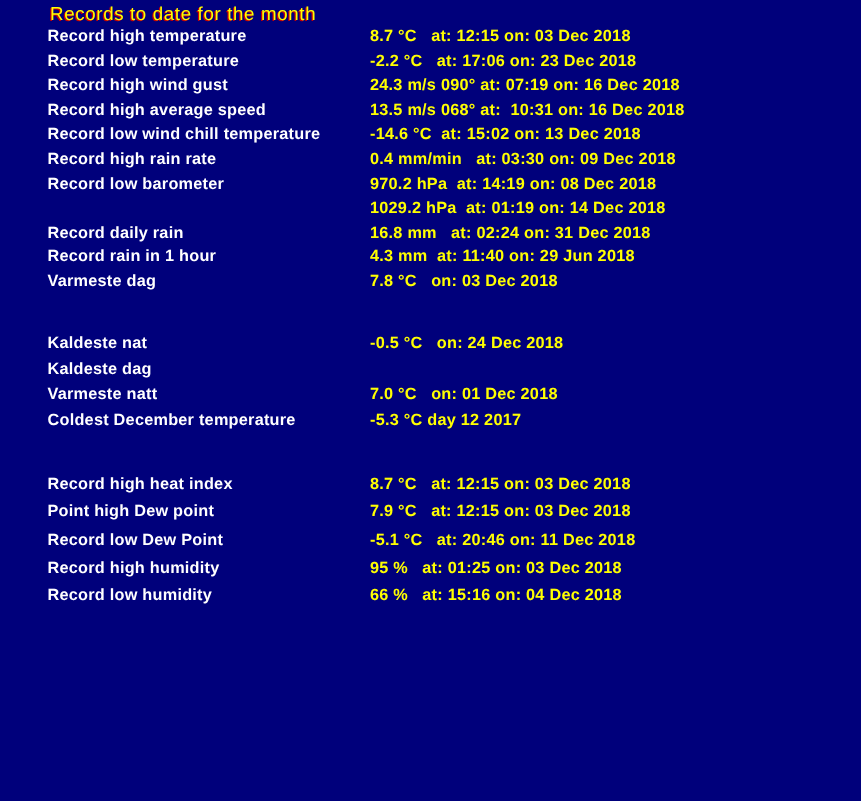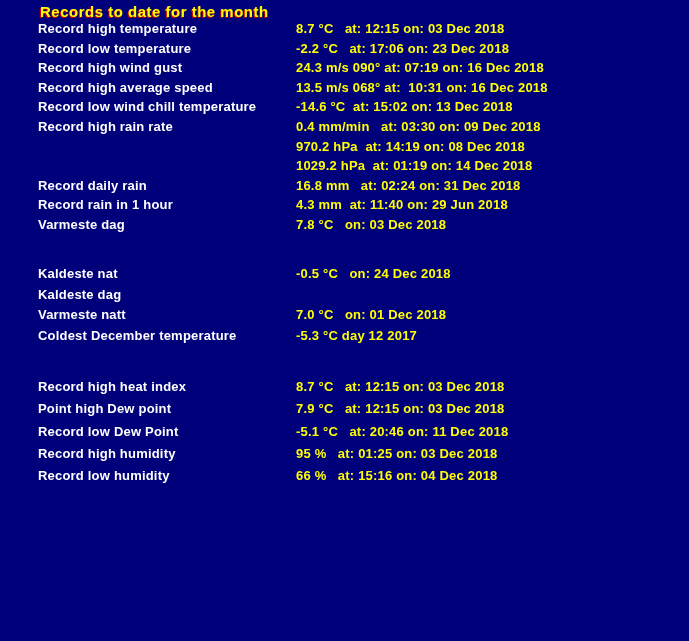--- a/index.html
+++ b/index.html
@@ -25,21 +25,21 @@
     width: 689px;
     height: 641px;
     background: var(--background, #00007b);
   }
   .page-title {
     position: absolute;
     left: 40px;
     top: 3px;
     margin: 0;
     font-size: 15px;
-    font-weight: bold;
+    font-weight: normal;
     letter-spacing: 0.5px;
     color: var(--title, #ffff00);
     text-shadow: -1px 1px 0 var(--title_shadow, #cc0000);
     white-space: pre;
   }
   .section {
     position: absolute;
     left: 0;
     right: 0;
   }
@@ -100,20 +100,21 @@
     </div>
     <div class="row">
       <span class="label">Record low wind chill temperature</span>
       <span class="value">-14.6 °C  at: 15:02 on: 13 Dec 2018</span>
     </div>
     <div class="row">
       <span class="label">Record high rain rate</span>
       <span class="value">0.4 mm/min   at: 03:30 on: 09 Dec 2018</span>
     </div>
     <div class="row">
+      <span class="label">Record low barometer</span>
       <span class="value">970.2 hPa  at: 14:19 on: 08 Dec 2018</span>
     </div>
     <div class="row">
       <span class="value">1029.2 hPa  at: 01:19 on: 14 Dec 2018</span>
     </div>
     <div class="row">
       <span class="label">Record daily rain</span>
       <span class="value">16.8 mm   at: 02:24 on: 31 Dec 2018</span>
     </div>
     <div class="row">

